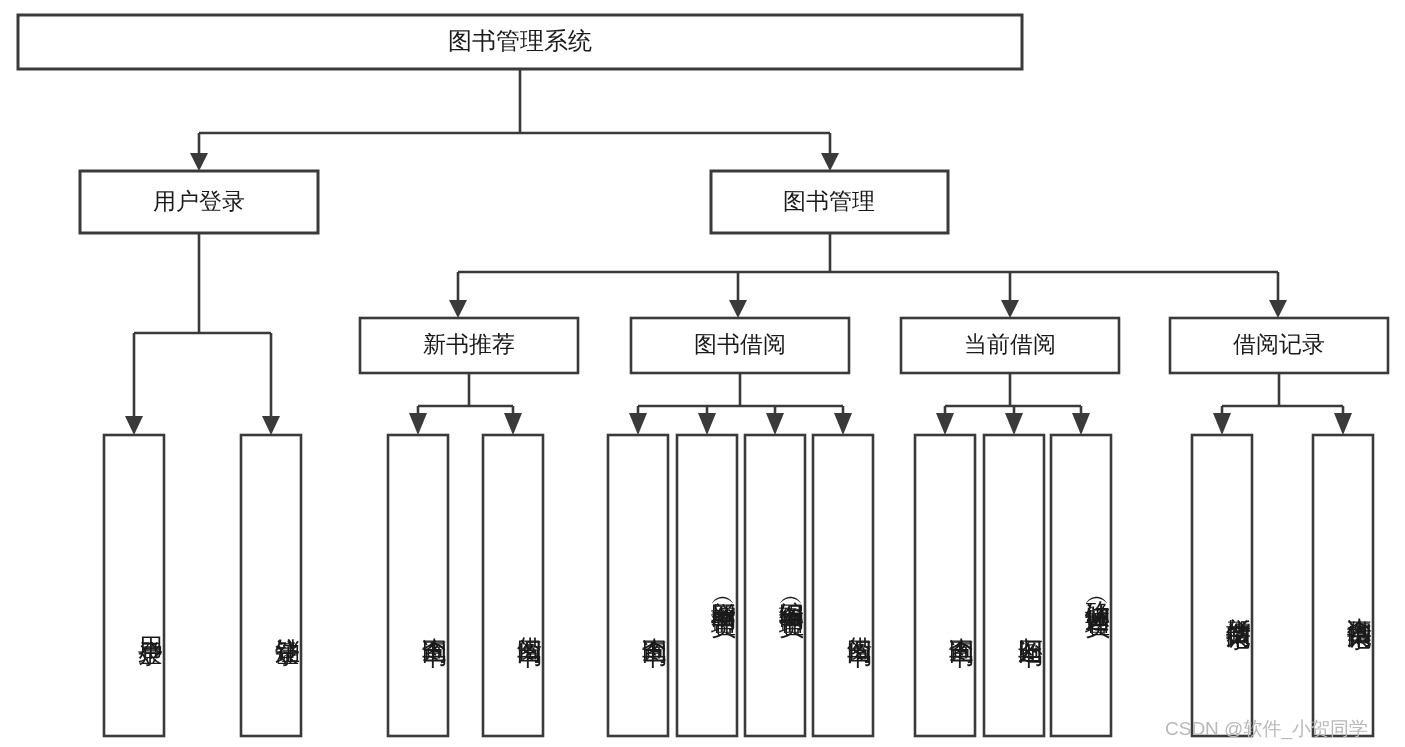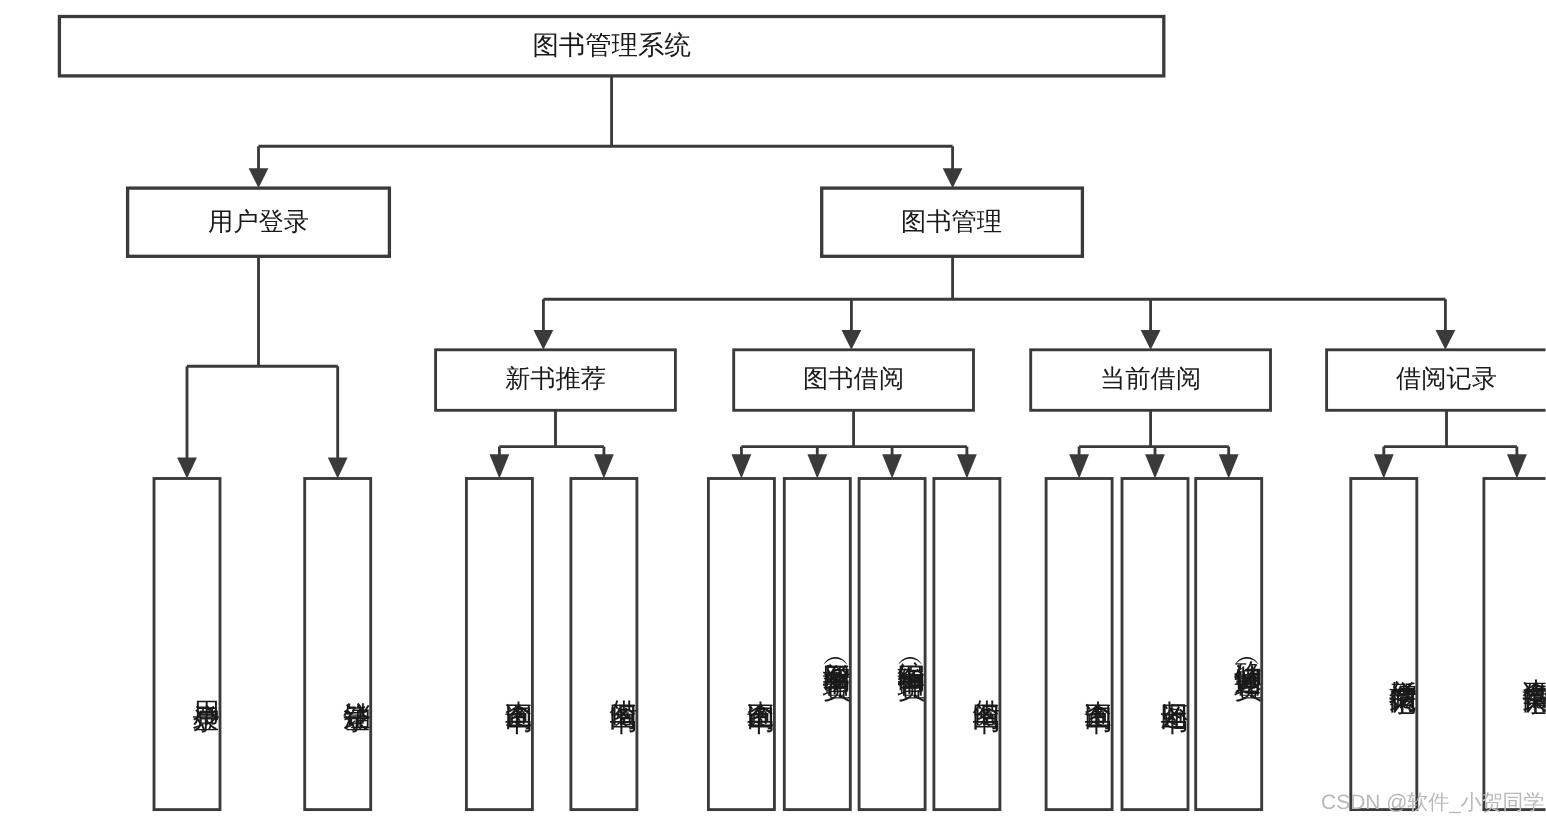--- a/index.html
+++ b/index.html
@@ -11,21 +11,20 @@
     width: 1405px;
     height: 747px;
     font-family: "Liberation Sans", "DejaVu Sans", sans-serif;
     overflow: hidden;
   }
   #diagram-root {
     position: relative;
     width: 1223px;
     height: 747px;
     background: #ffffff;
-    margin-left: 36px;
   }
   svg.diagram-svg {
     position: absolute;
     left: 0;
     top: 0;
     width: 1405px;
     height: 747px;
   }
   .node-box {
     fill: #ffffff;

